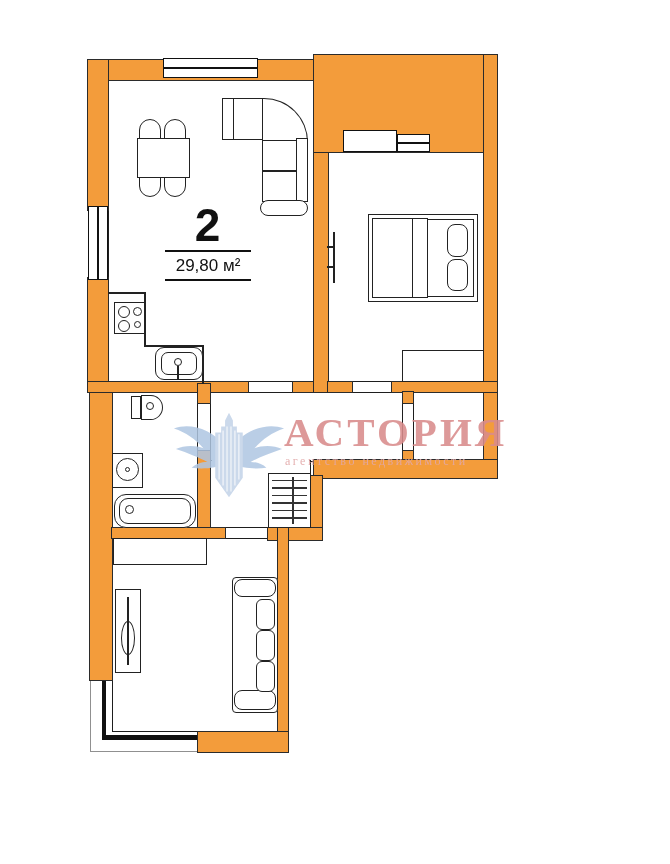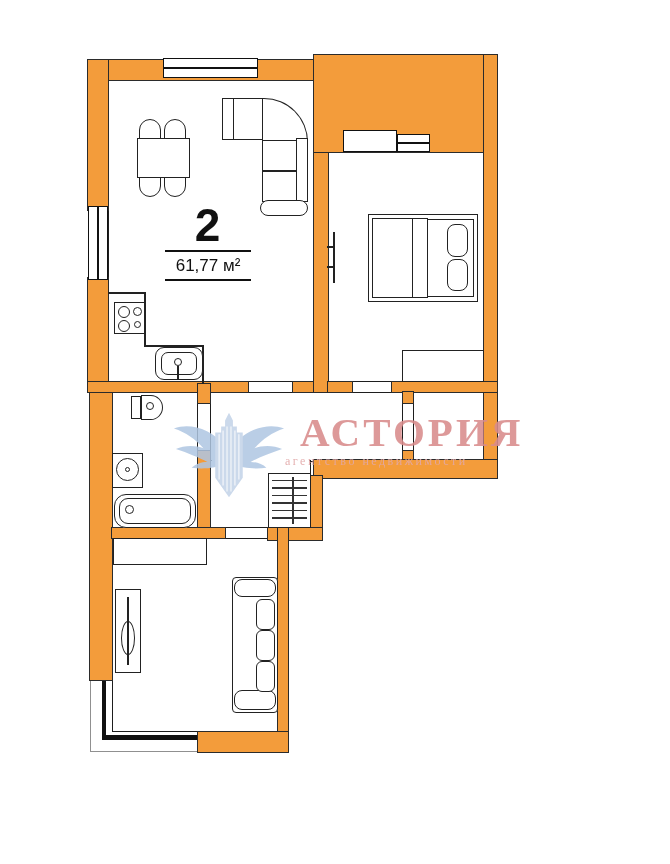--- a/index.html
+++ b/index.html
@@ -106,21 +106,21 @@
   <div class="circ" style="left:133px;top:307px;width:9px;height:9px;"></div>
   <div class="circ" style="left:118px;top:320px;width:12px;height:12px;"></div>
   <div class="circ" style="left:134px;top:321px;width:7px;height:7px;"></div>
   <div class="fur" style="left:155px;top:347px;width:48px;height:33px;border-radius:9px;"></div>
   <div class="fur" style="left:161px;top:352px;width:36px;height:23px;border-radius:7px;"></div>
   <div class="circ" style="left:174px;top:358px;width:8px;height:8px;"></div>
   <div class="ln" style="left:177px;top:366px;width:2px;height:13px;"></div>
 
   <div class="label-box" style="left:160px;top:202px;width:96px;">
     <div class="label-num">2</div>
-    <div class="label-area">61,77 м²</div>
+    <div class="label-area">29,80 м²</div>
   </div>
 
   <div class="fur" style="left:368px;top:214px;width:110px;height:88px;"></div>
   <div class="fur" style="left:372px;top:218px;width:41px;height:80px;"></div>
   <div class="fur" style="left:412px;top:218px;width:16px;height:80px;"></div>
   <div class="fur" style="left:427px;top:219px;width:47px;height:78px;"></div>
   <div class="fur" style="left:447px;top:224px;width:21px;height:33px;border-radius:8px;"></div>
   <div class="fur" style="left:447px;top:259px;width:21px;height:32px;border-radius:8px;"></div>
   <div class="ln" style="left:333px;top:232px;width:2px;height:51px;"></div>
   <div class="ln" style="left:327px;top:246px;width:6px;height:2px;"></div>
@@ -158,16 +158,16 @@
       <g stroke="#ffffff" stroke-width="1.6" opacity="0.6">
         <line x1="50" y1="28" x2="50" y2="74"></line>
         <line x1="54" y1="24" x2="54" y2="80"></line>
         <line x1="58" y1="20" x2="58" y2="86"></line>
         <line x1="62" y1="20" x2="62" y2="86"></line>
         <line x1="66" y1="24" x2="66" y2="80"></line>
         <line x1="70" y1="28" x2="70" y2="74"></line>
       </g>
     </svg>
   </div>
-  <div class="wm-title" style="left:300px;top:412px;">АСТОРИЯ</div>
+  <div class="wm-title" style="left:284px;top:412px;">АСТОРИЯ</div>
   <div class="wm-sub" style="left:285px;top:454px;">агентство недвижимости</div>
 
 </div>
 
 </body></html>

